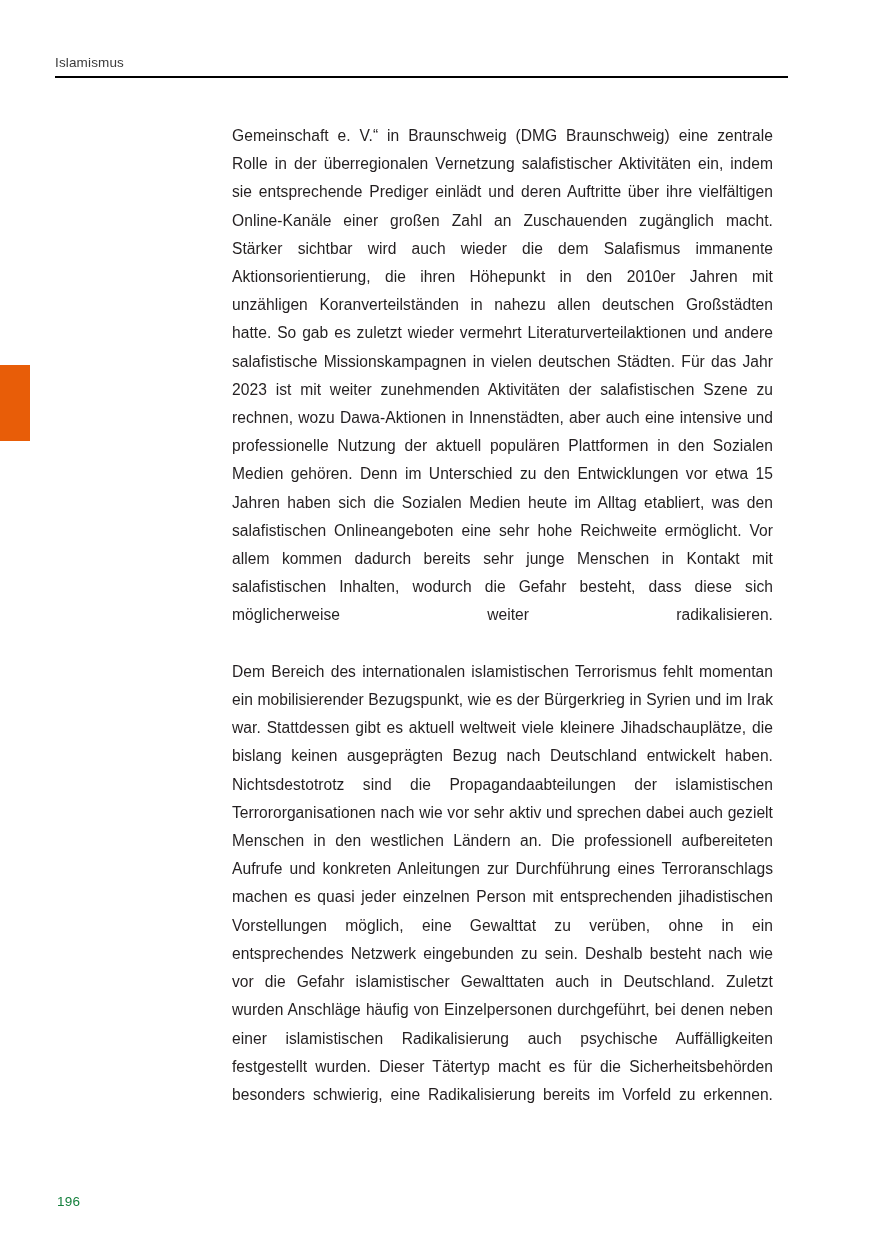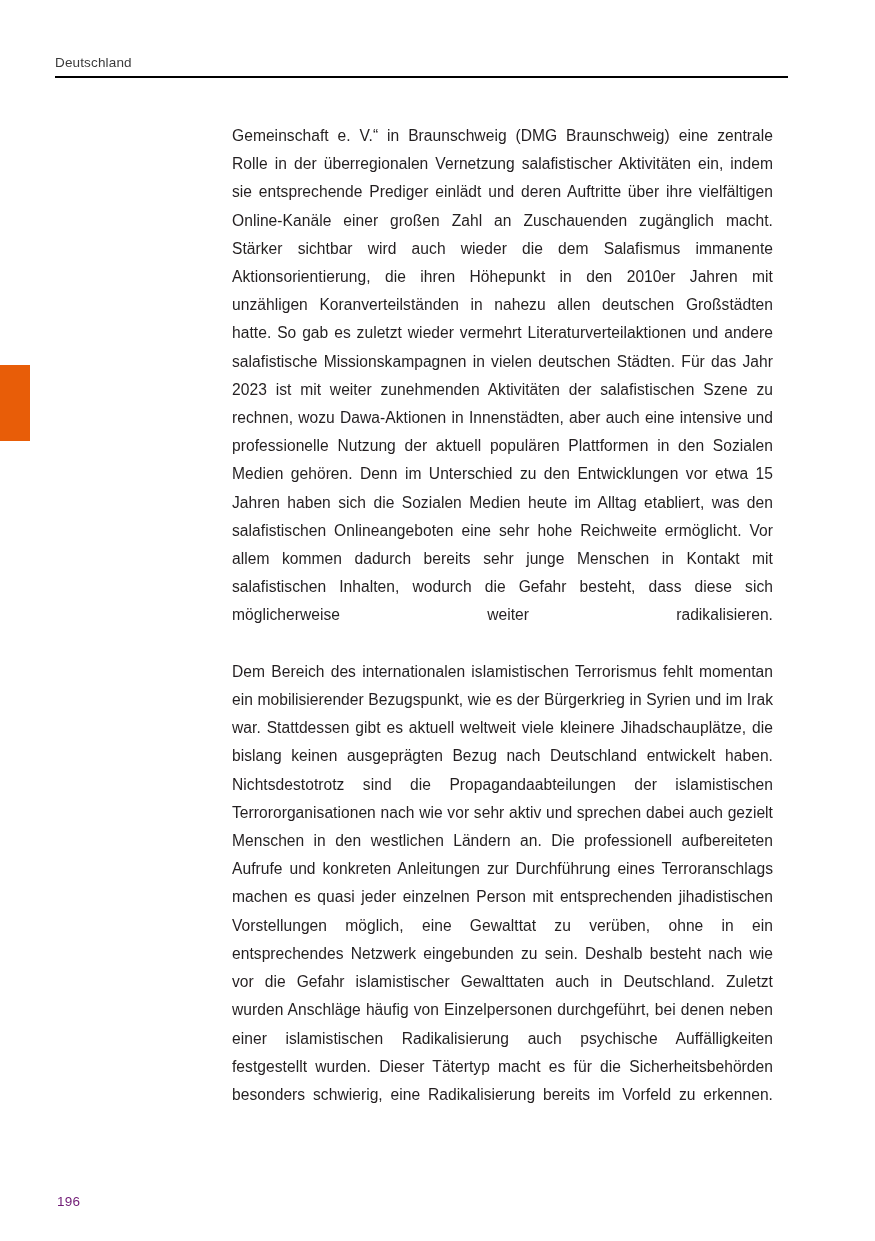--- a/index.html
+++ b/index.html
@@ -87,31 +87,31 @@
   
   .folio {
     position: absolute;
     left: 57px;
     top: 1192px;
   }
 
   .folio-number {
     font-size: 13.5px;
     line-height: 17px;
-    color: #701a75;
+    color: #15803d;
     letter-spacing: 0.2px;
   }
 </style>
 </head>
 <body>
 
 <div class="page" style="background: rgb(255, 255, 255); color: rgb(35, 31, 32);">
 
   <div class="running-head">
-    <div class="running-head-text">Deutschland</div>
+    <div class="running-head-text">Islamismus</div>
   </div>
   <div class="head-rule" style="background: rgb(0, 0, 0);"></div>
 
   <div class="edge-tab" style="background: rgb(232, 93, 8);"></div>
 
   <div class="text-column">
     <p class="body-par">Gemeinschaft e. V.“ in Braunschweig (DMG Braunschweig) eine zentrale Rolle in der überregionalen Vernetzung salafistischer Akti­vitäten ein, indem sie entsprechende Prediger einlädt und deren Auftritte über ihre vielfältigen Online-Kanäle einer großen Zahl an Zuschauenden zugänglich macht. Stärker sichtbar wird auch wie­der die dem Salafismus immanente Aktionsorientierung, die ihren Höhepunkt in den 2010er Jahren mit unzähligen Koranverteilstän­den in nahezu allen deutschen Großstädten hatte. So gab es zuletzt wieder vermehrt Literaturverteilaktionen und andere salafistische Missionskampagnen in vielen deutschen Städten. Für das Jahr 2023 ist mit weiter zunehmenden Aktivitäten der salafistischen Szene zu rechnen, wozu Dawa-Aktionen in Innenstädten, aber auch eine intensive und professionelle Nutzung der aktuell populären Plattfor­men in den Sozialen Medien gehören. Denn im Unterschied zu den Entwicklungen vor etwa 15 Jahren haben sich die Sozialen Medien heute im Alltag etabliert, was den salafistischen Onlineangeboten eine sehr hohe Reichweite ermöglicht. Vor allem kommen dadurch bereits sehr junge Menschen in Kontakt mit salafistischen Inhalten, wodurch die Gefahr besteht, dass diese sich möglicherweise weiter radikalisieren.</p>
     <p class="body-par">Dem Bereich des internationalen islamistischen Terrorismus fehlt momentan ein mobilisierender Bezugspunkt, wie es der Bürgerkrieg in Syrien und im Irak war. Stattdessen gibt es aktuell weltweit viele kleinere Jihadschauplätze, die bislang keinen ausgeprägten Bezug nach Deutschland entwickelt haben. Nichtsdestotrotz sind die Pro­pagandaabteilungen der islamistischen Terrororganisationen nach wie vor sehr aktiv und sprechen dabei auch gezielt Menschen in den westlichen Ländern an. Die professionell aufbereiteten Aufrufe und konkreten Anleitungen zur Durchführung eines Terroranschlags machen es quasi jeder einzelnen Person mit entsprechenden jiha­distischen Vorstellungen möglich, eine Gewalttat zu verüben, ohne in ein entsprechendes Netzwerk eingebunden zu sein. Deshalb besteht nach wie vor die Gefahr islamistischer Gewalttaten auch in Deutschland. Zuletzt wurden Anschläge häufig von Einzelpersonen durchgeführt, bei denen neben einer islamistischen Radikalisierung auch psychische Auffälligkeiten festgestellt wurden. Dieser Täter­typ macht es für die Sicherheitsbehörden besonders schwierig, eine Radikalisierung bereits im Vorfeld zu erkennen.</p>
   </div>
 

